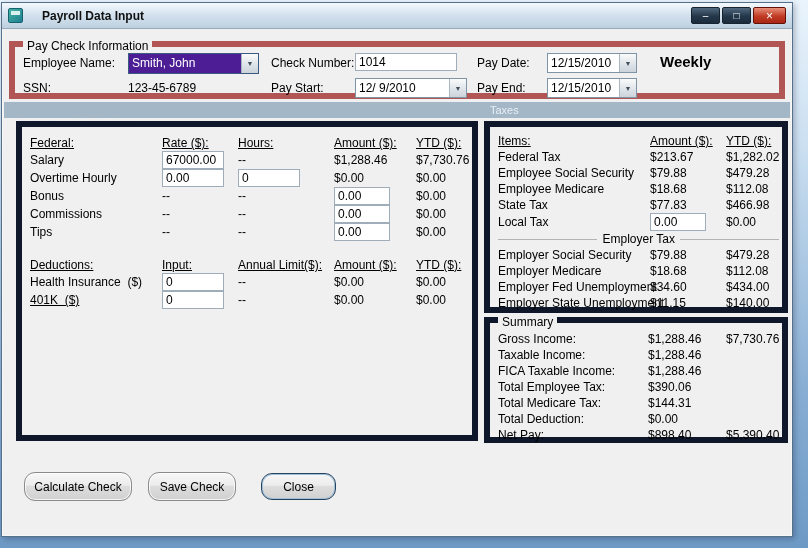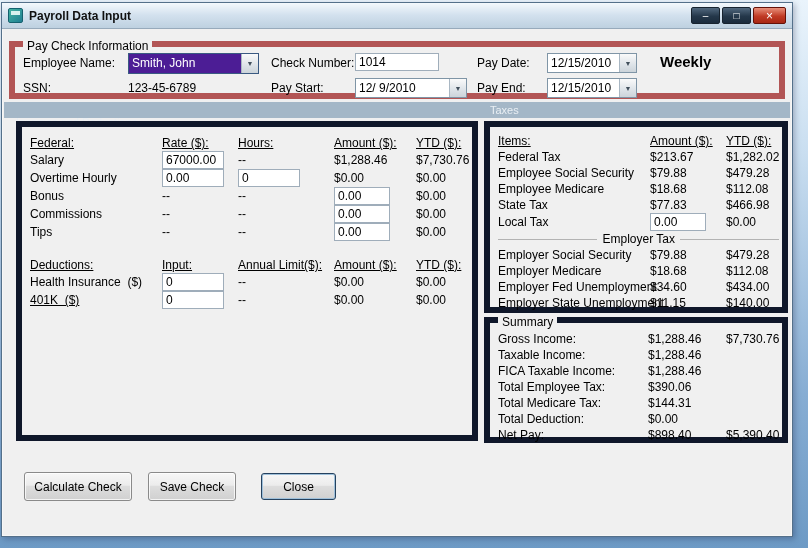--- a/index.html
+++ b/index.html
@@ -16,21 +16,21 @@
     position:absolute; left:1px; top:2px; width:792px; height:535px;
     background:#f0f0f0;
     border:1px solid #54708a;
     box-shadow: inset 0 0 0 1px rgba(255,255,255,.45), 2px 2px 6px rgba(0,0,40,.25);
   }
   
   .titlebar {
     position:absolute; left:0; top:0; right:0; height:26px;
     background: linear-gradient(#f4f9fd, #d3e1ee 48%, #bed1e0);
     border-bottom:1px solid #97aabb;
-    display:flex; align-items:center; gap:6px; padding:0 6px;
+    display:flex; align-items:center; gap:19px; padding:0 6px;
   }
   .app-icon { width:15px; height:15px; border:1px solid #15616e; border-radius:2px;
     background: linear-gradient(135deg,#46b3a2,#1f7f92); position:relative; flex:0 0 auto; }
   .app-icon::after { content:""; position:absolute; left:2px; top:2px; right:2px; height:4px; background:#d8f1ee; }
   .title-text { font-weight:bold; font-size:12px; color:#101010; }
   .caption-buttons { margin-left:auto; display:flex; gap:2px; }
   .cap {
     width:29px; height:17px; display:flex; align-items:center; justify-content:center;
     color:#fff; font-size:10px; line-height:1;
     background: linear-gradient(#51687e, #24374a 55%, #1b2c3d);
@@ -46,21 +46,21 @@
   .group.red { border-color:#b25555; }
   .legend { position:absolute; top:-8px; left:8px; background:#f0f0f0; padding:0 4px; font-size:12px; }
   .lbl { position:absolute; font-size:12px; white-space:pre; }
   .static-val { position:absolute; font-size:12px; white-space:pre; }
 
   
   .tb {
     font-family:inherit; font-size:12px; height:18px; border:1px solid #9fadba;
     background:#fff; padding:0 3px; color:#000;
   }
-  .w62{width:62px} .w56{width:56px} .w102{width:84px}
+  .w62{width:62px} .w56{width:56px} .w102{width:102px}
 
   
   .combo { position:absolute; border:1px solid #7f95a6; background:#fff; display:flex; height:20px; }
   .combo .ctext { flex:1; font-size:12px; padding:2px 2px 0 3px; white-space:pre; overflow:hidden; }
   .combo .cbtn {
     width:17px; border-left:1px solid #a9b7c3; color:#42505c; font-size:7px;
     background:linear-gradient(#fafafa,#dde3e8 60%,#ccd4da);
     display:flex; align-items:center; justify-content:center;
   }
   .combo.sel { border-color:#3a5a82; height:21px; }
@@ -82,21 +82,21 @@
   .spacer { grid-column:1/-1; height:12px; }
   .sep { grid-column:1/-1; position:relative; height:15px; justify-content:center; }
   .sep::before { content:""; position:absolute; left:0; right:0; top:8px; border-top:1px solid #b3b3b3; }
   .sep span { position:relative; background:#f0f0f0; padding:0 5px; }
   .linkish { text-decoration:underline; }
 
   
   .btn {
     position:absolute; height:29px; font-family:inherit; font-size:12px; color:#000;
     background: linear-gradient(#f7f7f7, #ececec 45%, #dddddd 50%, #d0d0d0);
-    border:1px solid #8a8a8a; border-radius:3px;
+    border:1px solid #8a8a8a; border-radius:11px;
     box-shadow: inset 0 0 0 1px rgba(255,255,255,.75);
     display:flex; align-items:center; justify-content:center;
   }
   .btn.default { border:1px solid #25425f; box-shadow: inset 0 0 0 1px #9fc0da; height:27px; }
 </style>
 </head>
 <body>
 
 <div class="window">
 

